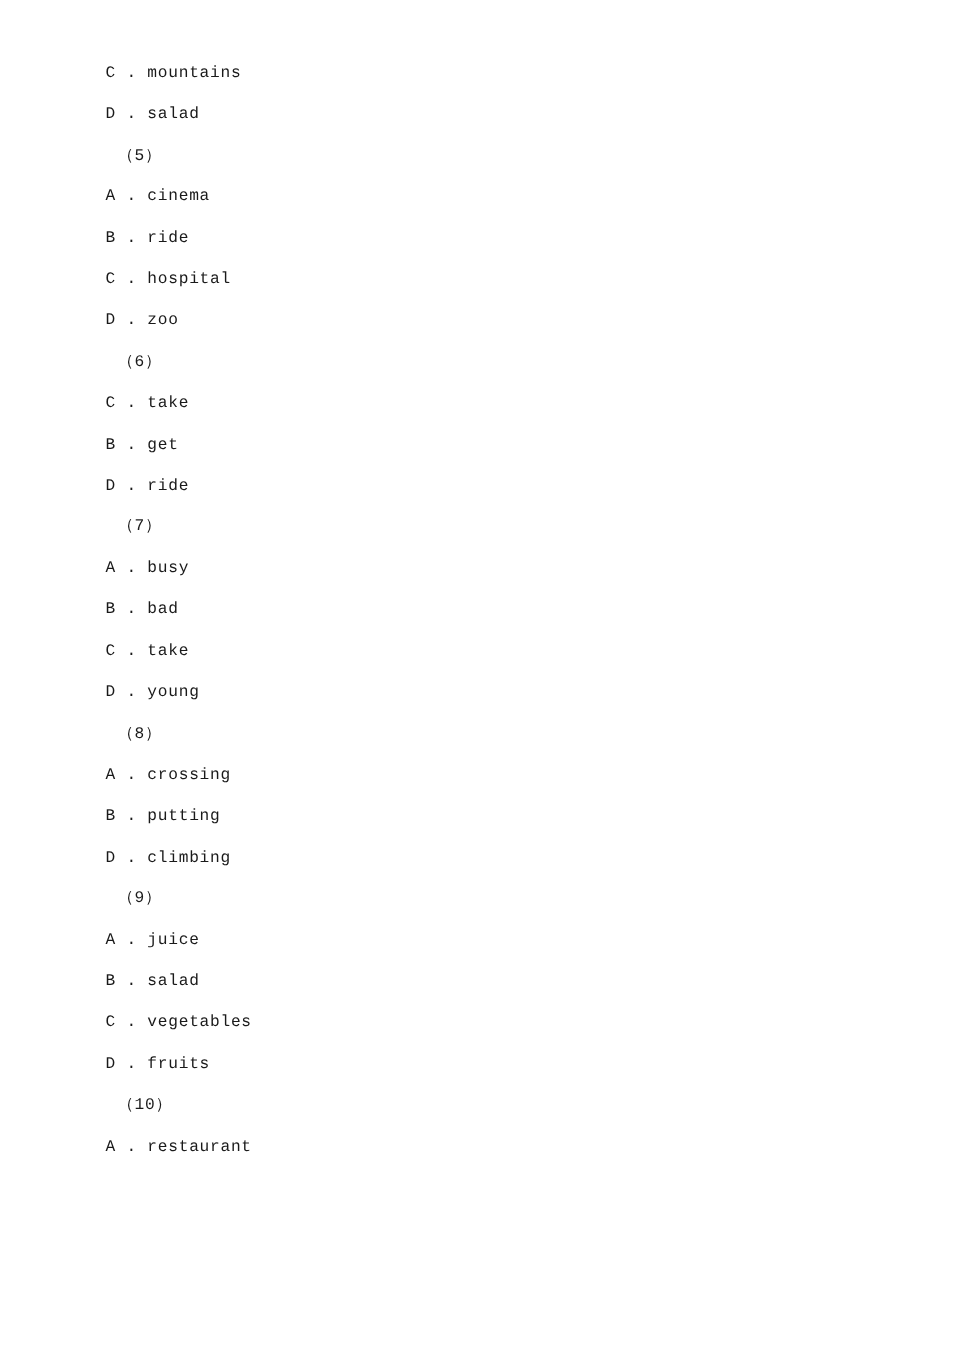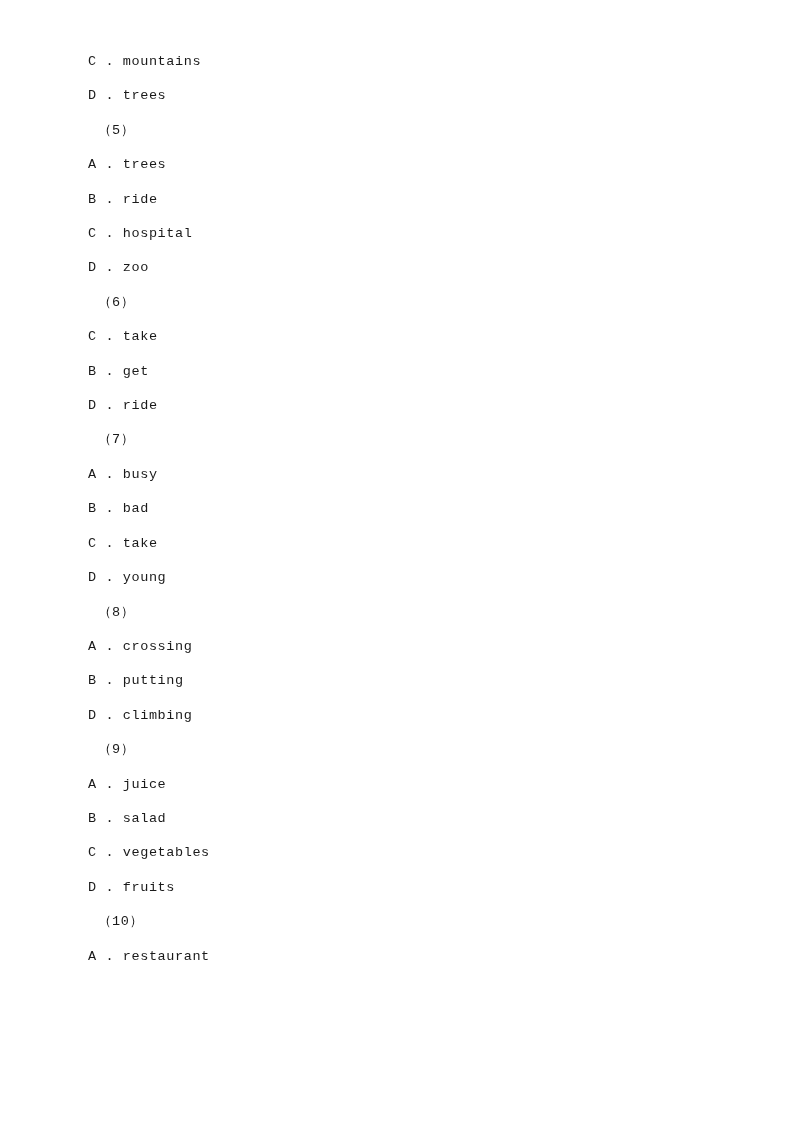--- a/index.html
+++ b/index.html
@@ -52,23 +52,23 @@
     font-family: "Liberation Mono", "DejaVu Sans Mono", monospace;
     white-space: pre;
   }
 </style>
 </head>
 <body>
 
 <div class="page">
   <div class="content">
       <div class="line">C . mountains</div>
-      <div class="line">D . trees</div>
+      <div class="line">D . salad</div>
       <div class="line group">（5）</div>
-      <div class="line">A . trees</div>
+      <div class="line">A . cinema</div>
       <div class="line">B . ride</div>
       <div class="line">C . hospital</div>
       <div class="line">D . zoo</div>
       <div class="line group">（6）</div>
       <div class="line">C . take</div>
       <div class="line">B . get</div>
       <div class="line">D . ride</div>
       <div class="line group">（7）</div>
       <div class="line">A . busy</div>
       <div class="line">B . bad</div>

